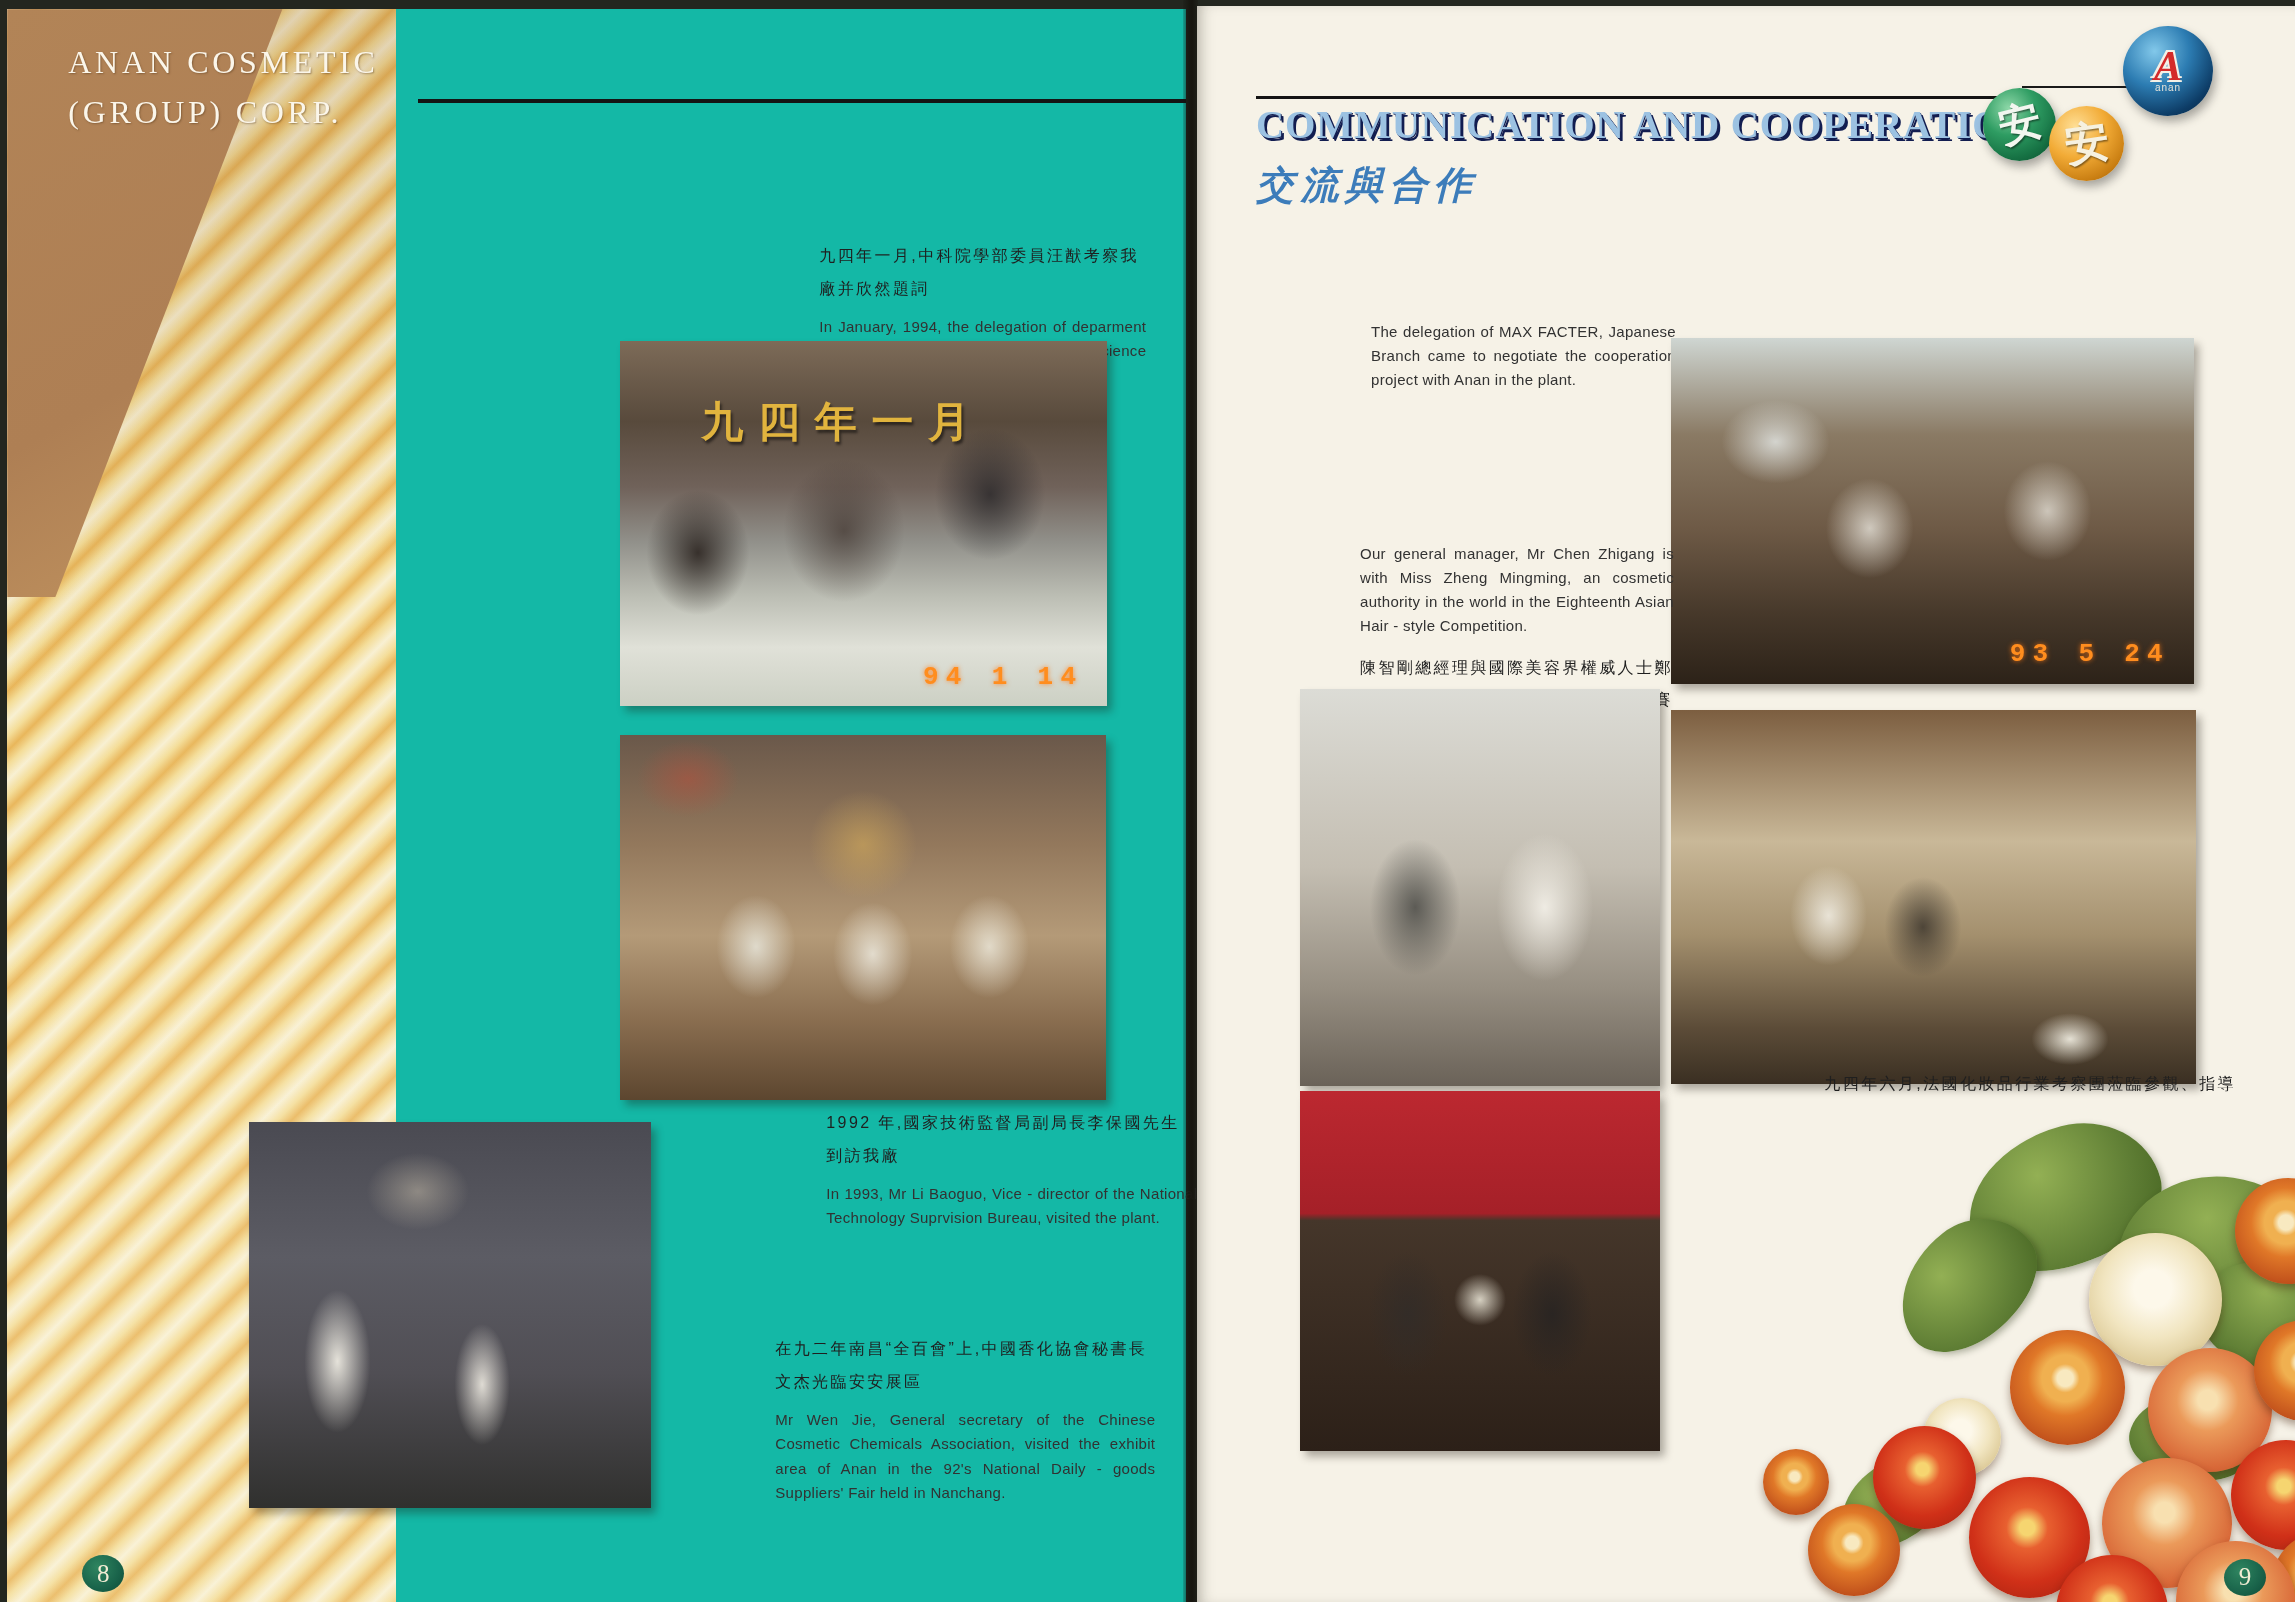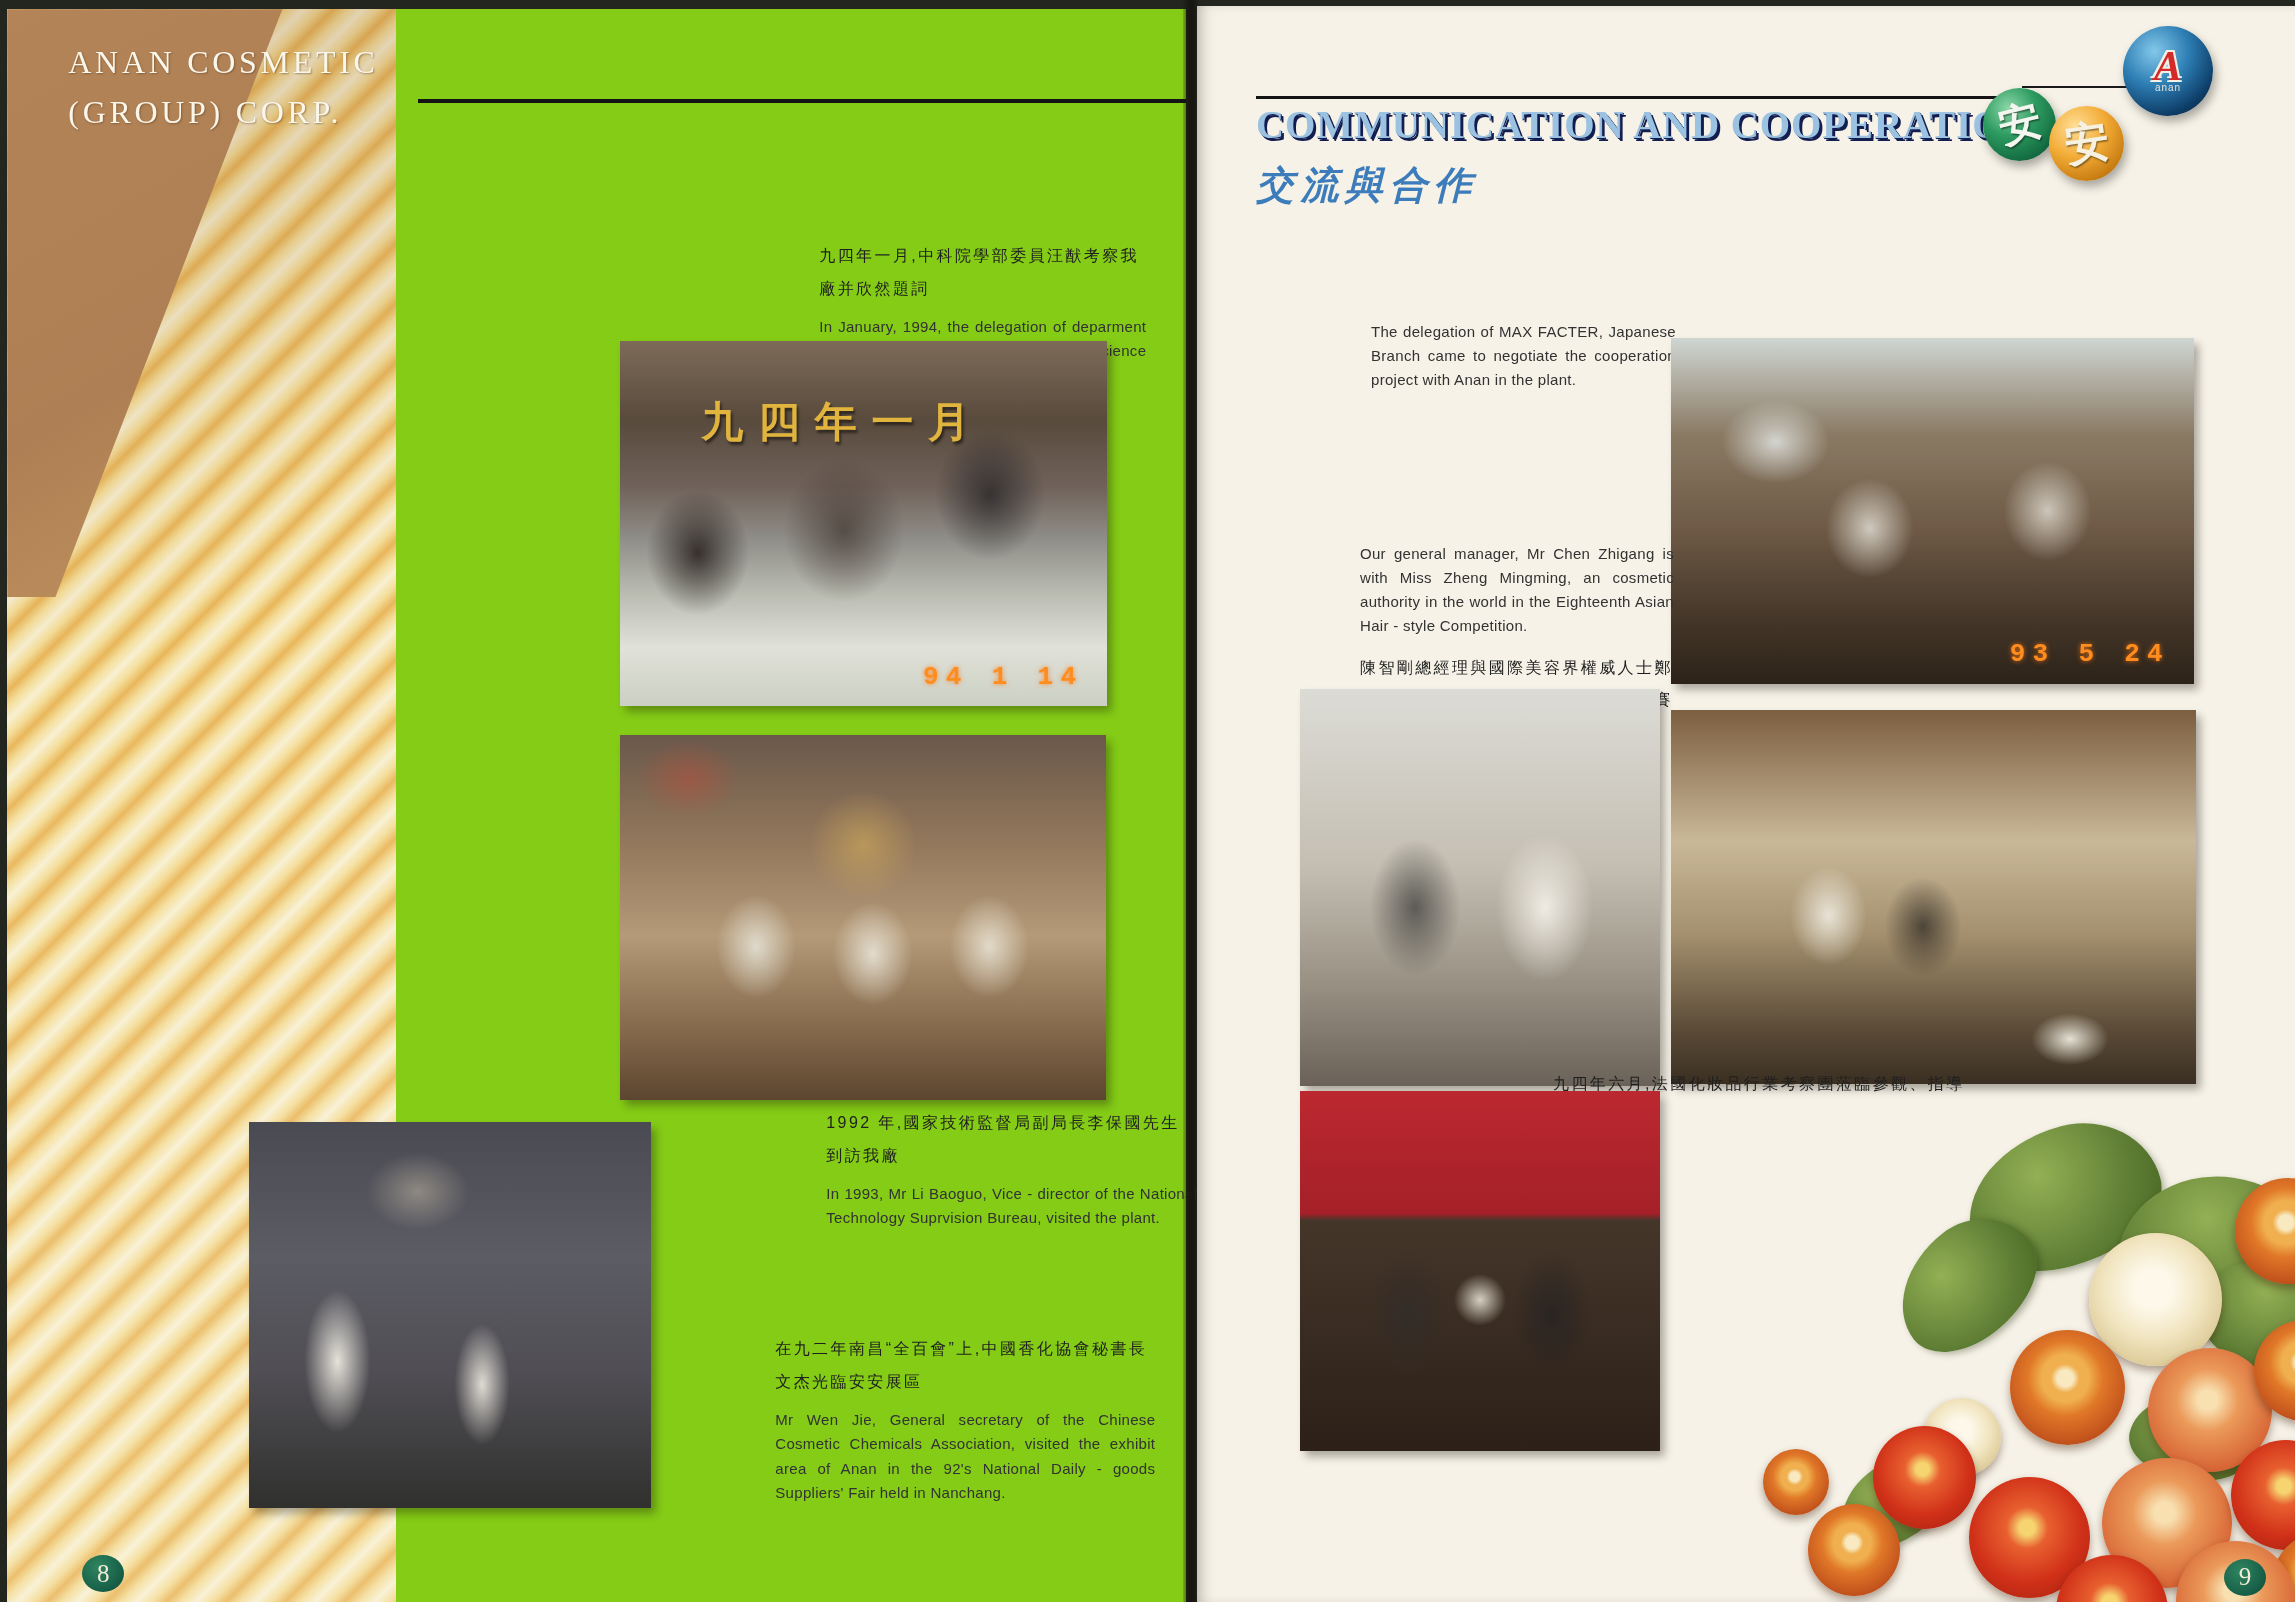--- a/index.html
+++ b/index.html
@@ -3,21 +3,21 @@
 <meta charset="utf-8">
 <style>
   html,body{margin:0;padding:0;}
   body{
     width:2296px;height:1602px;overflow:hidden;
     background:#23261f;
     font-family:"Liberation Sans",sans-serif;
   }
   .spread{position:relative;width:2296px;height:1602px;}
   .page{position:absolute;background:#f4f0e3;}
-  .page-left{left:7.3px;top:9.2px;width:1179px;height:1593px;background:#84cc16;}
+  .page-left{left:7.3px;top:9.2px;width:1179px;height:1593px;background:#14b8a6;}
   .page-right{left:1197px;top:5.5px;width:1098px;height:1597px;background:#f6f2e7;
     box-shadow:inset 9.2px 0 14.7px -7.3px rgba(30,25,15,.35);}
   .gutter{position:absolute;left:1183px;top:0;width:14.7px;height:1602px;
     background:linear-gradient(90deg,rgba(20,18,12,.15),rgba(20,18,12,.75) 45%,rgba(20,18,12,.85) 60%,rgba(20,18,12,.25));}
 
   
   .stripe-panel{position:absolute;left:0;top:0;width:389px;height:1593px;overflow:hidden;
     background:repeating-linear-gradient(135deg,#f8f0d2 0px,#f4dd98 11px,#e9b65a 21px,#f4dd98 31px,#f8f0d2 42px);}
   .stripe-shade{position:absolute;inset:0;
     background:linear-gradient(160deg,rgba(140,95,50,.25) 0%,rgba(140,95,50,0) 40%,rgba(255,255,255,.12) 75%);}
@@ -53,21 +53,21 @@
     background:radial-gradient(circle at 35% 28%,#82c8ea 0%,#2c7cb2 40%,#0d3c66 74%,#051e36 100%);}
   .sp-blue .aletter{font-family:"Liberation Serif",serif;font-weight:700;font-style:italic;
     font-size:42px;color:#d42a2a;line-height:.9;
     text-shadow:-1.8px -1.8px 0 #f5f0e6,1.8px -1.8px 0 #f5f0e6,-1.8px 1.8px 0 #f5f0e6,1.8px 1.8px 0 #f5f0e6;}
   .sp-blue .aword{font-size:10px;color:#e8e4da;letter-spacing:0.9px;margin-top:-3.7px;}
 
   
   .caption{position:absolute;color:#262626;}
   .caption .zh{margin:0 0 9.2px;font-size:16px;letter-spacing:2.4px;line-height:2.05;color:#1f1f1f;}
   .caption .en{margin:0;font-size:15px;letter-spacing:0.3px;line-height:1.62;color:#323232;text-align:justify;}
-  .cap-right .zh,.cap-right .en{}
+  .cap-right .zh,.cap-right .en{text-align:right;}
   .cap1{left:812px;top:231px;width:327px;}
   .cap2{left:819px;top:1098px;width:371px;}
   .cap3{left:768px;top:1324px;width:380px;}
   .cap4{left:174px;top:314px;width:305px;}
   .cap5{left:163px;top:536px;width:314px;}
   .cap6{left:356px;top:1062px;width:683px;}
   .cap7{left:94px;top:1425px;width:395px;}
 
   
   .photo{position:absolute;box-shadow:4.6px 5.5px 8.3px rgba(25,20,12,.35);overflow:hidden;}

